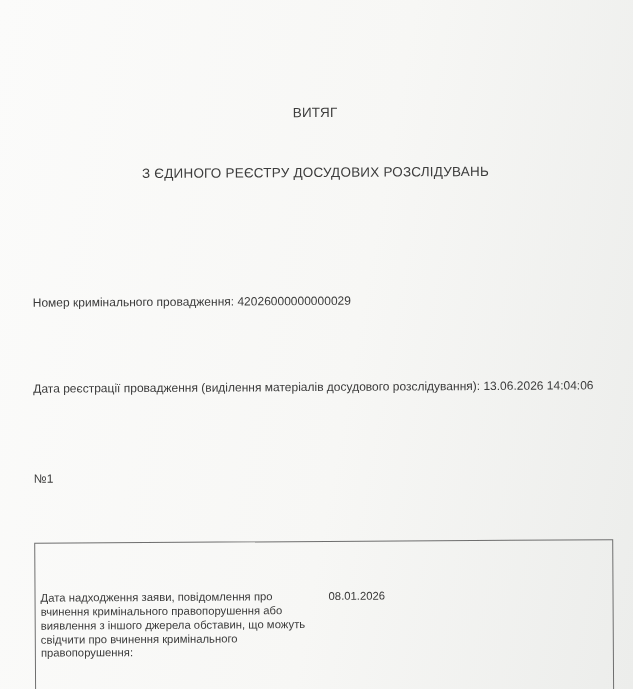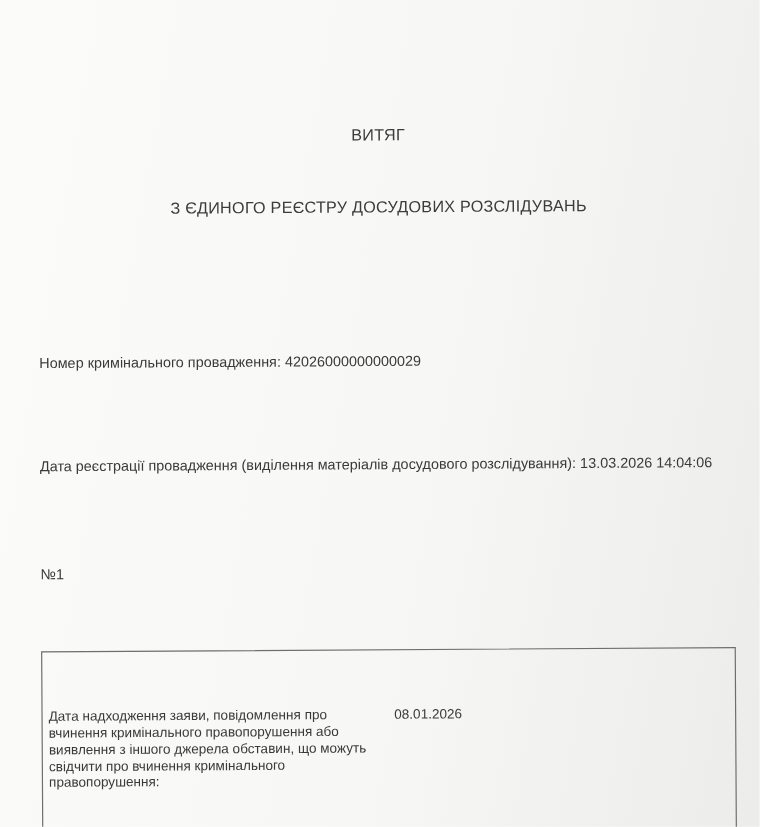--- a/index.html
+++ b/index.html
@@ -42,21 +42,21 @@
 
 <div class="sheet" data-name="scanned-document-page">
 
   <div class="doc-title" data-name="document-title">
     <div data-name="document-title-line1">ВИТЯГ</div>
     <div data-name="document-title-line2">З ЄДИНОГО РЕЄСТРУ ДОСУДОВИХ РОЗСЛІДУВАНЬ</div>
   </div>
 
   <p class="meta case-line" data-name="case-number-line"><span data-name="case-number-label">Номер кримінального провадження:</span> <span data-name="case-number-value">42026000000000029</span></p>
 
-  <p class="meta reg-line" data-name="registration-date-line"><span data-name="registration-date-label">Дата реєстрації провадження (виділення матеріалів досудового розслідування):</span> <span data-name="registration-datetime-value">13.03.2026 14:04:06</span></p>
+  <p class="meta reg-line" data-name="registration-date-line"><span data-name="registration-date-label">Дата реєстрації провадження (виділення матеріалів досудового розслідування):</span> <span data-name="registration-datetime-value">13.06.2026 14:04:06</span></p>
 
   <div class="record-no" data-name="record-number">№1</div>
 
   <div class="grid-box" data-name="case-details-table">
 
     <div class="trow" data-name="table-row-intake-date">
       <div class="lbl" data-name="field-label">Дата надходження заяви, повідомлення про вчинення кримінального правопорушення або виявлення з іншого джерела обставин, що можуть свідчити про вчинення кримінального правопорушення:</div>
       <div class="val" data-name="field-value">08.01.2026</div>
     </div>
 

